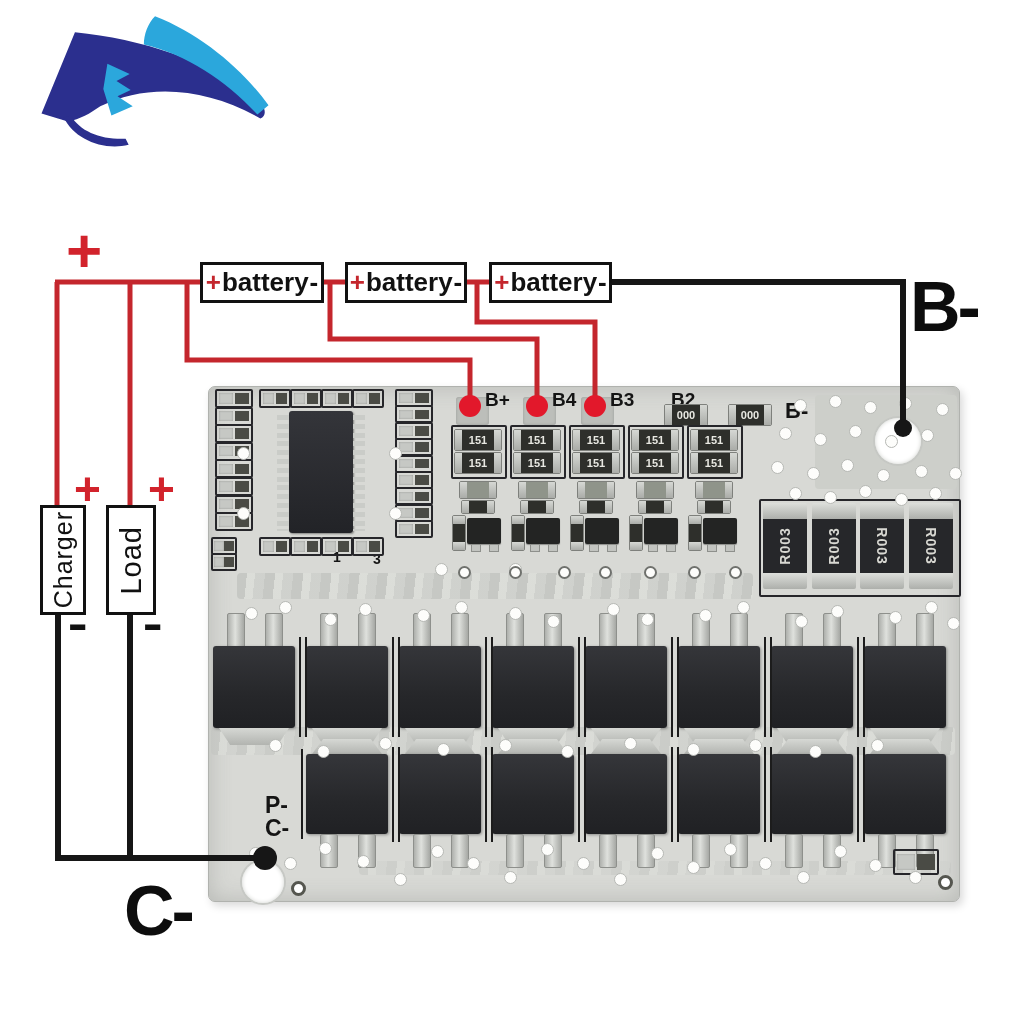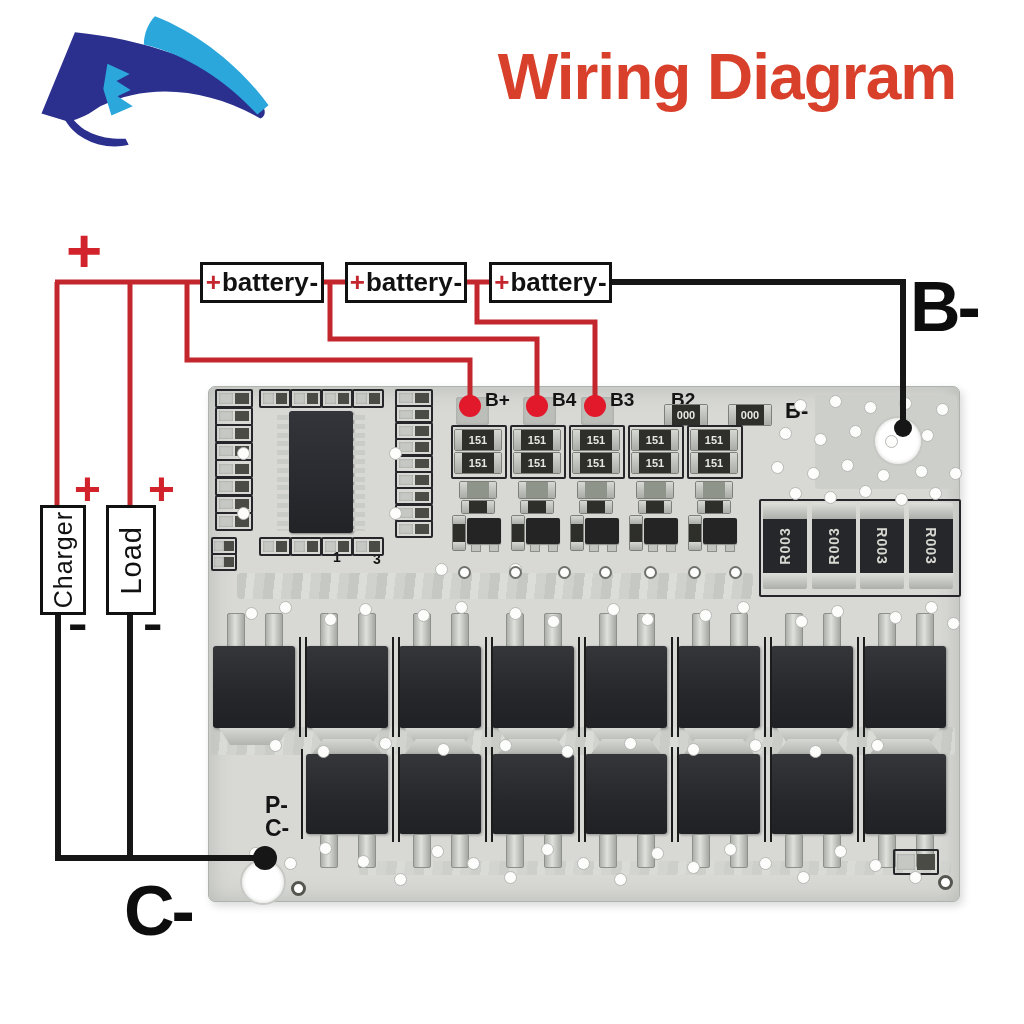--- a/index.html
+++ b/index.html
@@ -87,21 +87,20 @@
     <path d="M47,26 L14,106 L40,114 C52,112 62,106 72,99
              C118,76 176,80 230,111 C235,109 236,103 231,97
              C185,55 115,33 47,26 Z" fill="#2b2f8e"></path>
     <path d="M36,110 C46,131 74,143 100,137 L97,131 C73,132 52,124 43,108 Z" fill="#2b2f8e"></path>
     <path d="M126,10 C172,28 212,62 238,98 L227,107
              C196,74 158,48 115,38 C115,28 119,17 126,10 Z" fill="#2ba7dc"></path>
     <path d="M79,57 L101,67 L88,74 L102,83 L89,89 L104,99 L83,108 L75,82 Z" fill="#2ba7dc"></path>
   </svg>
 
   <div id="title-block" style="color: rgb(217, 64, 43);">
-    <div id="title-line2">Wiring Diagram</div>
   </div>
 
   <div id="pcb">
       <div class="patch" style="left: 606px; top: 8px; width: 142px; height: 94px; background: rgb(205, 207, 202);"></div>
       <div class="solder-strip" style="left: 28px; top: 186px; width: 516px; height: 26px;"></div>
       <div class="solder-strip" style="left: 2px; top: 340px; width: 744px; height: 28px; opacity: 0.65;"></div>
       <div class="solder-strip" style="left: 150px; top: 474px; width: 592px; height: 14px; opacity: 0.5;"></div>
       <div class="pad-sq" style="left: 247px; top: 10px; width: 33px; height: 28px;"></div>
       <div class="pad-sq" style="left: 314px; top: 10px; width: 33px; height: 28px;"></div>
       <div class="pad-sq" style="left: 372px; top: 10px; width: 33px; height: 28px;"></div>

